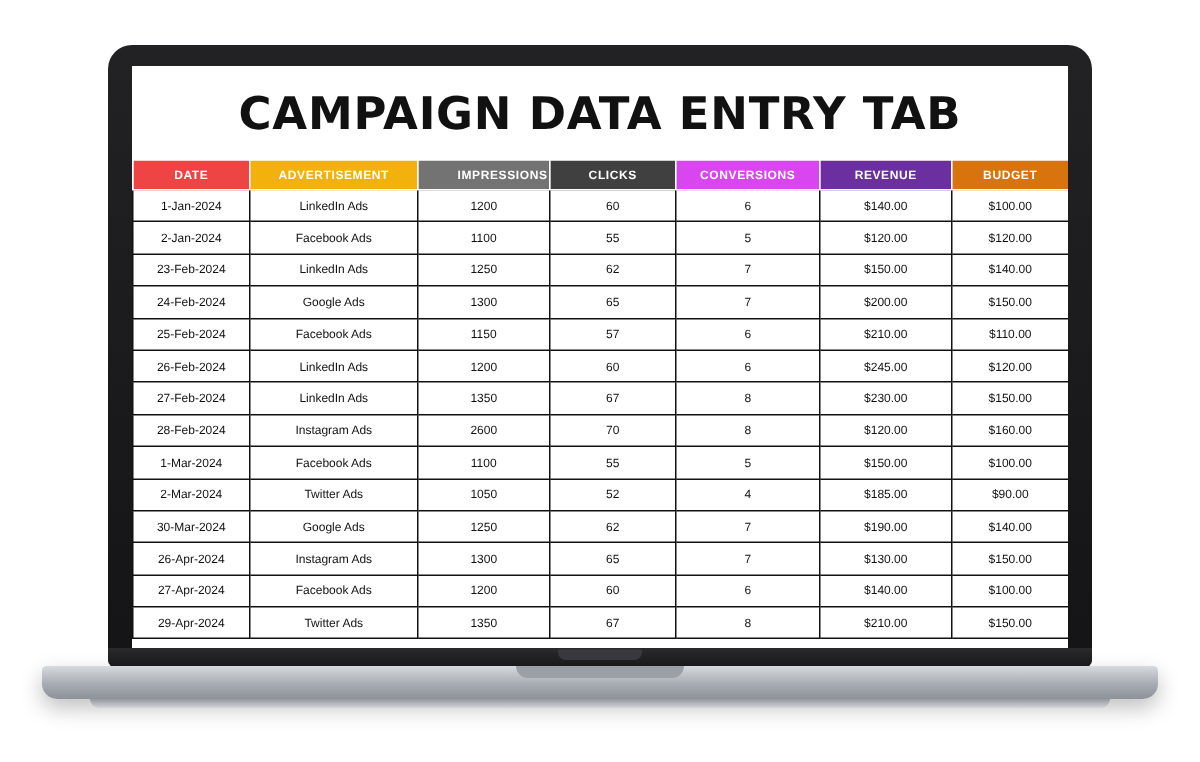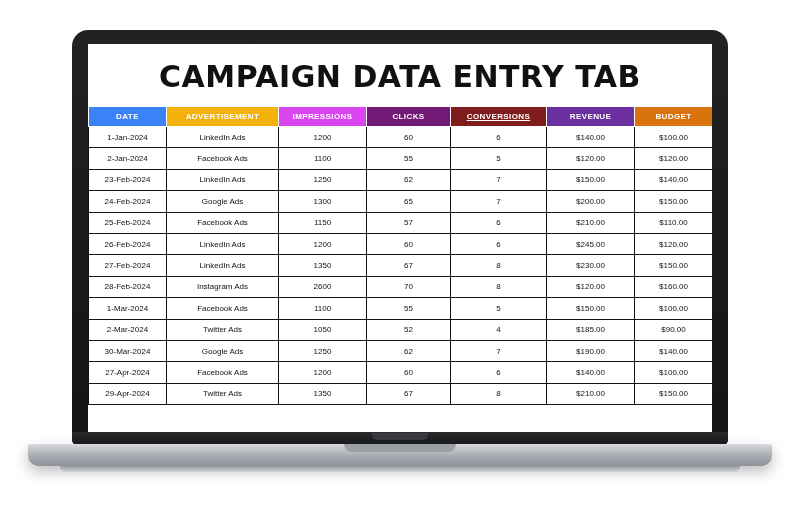--- a/index.html
+++ b/index.html
@@ -177,25 +177,25 @@
             <col class="c0">
               <col class="c1">
               <col class="c2">
               <col class="c3">
             <col class="c4">
               <col class="c5">
               <col class="c6">
           </colgroup>
           <thead>
             <tr id="header-row">
-                <th style="background: #3b82f6;">DATE</th>
+                <th style="background: #ef4444;">DATE</th>
                 <th style="background: rgb(242, 177, 11);">ADVERTISEMENT</th>
-                <th style="background: #d946ef;">IMPRESSIONS</th>
-                <th style="background: #701a75;">CLICKS</th>
-                <th style="background: #7f1d1d; text-decoration: underline;">CONVERSIONS</th>
+                <th style="background: #737373; text-align: right;">IMPRESSIONS</th>
+                <th style="background: #404040;">CLICKS</th>
+                <th style="background: #d946ef;">CONVERSIONS</th>
                 <th style="background: rgb(107, 47, 160);">REVENUE</th>
                 <th style="background: rgb(217, 115, 13);">BUDGET</th>
               </tr>
           </thead>
           <tbody id="table-body">
               <tr>
                 <td>1-Jan-2024</td>
                 <td>LinkedIn Ads</td>
                 <td>1200</td>
                 <td>60</td>
@@ -287,20 +287,29 @@
               <tr>
                 <td>30-Mar-2024</td>
                 <td>Google Ads</td>
                 <td>1250</td>
                 <td>62</td>
                 <td>7</td>
                 <td>$190.00</td>
                 <td>$140.00</td>
               </tr>
               <tr>
+                <td>26-Apr-2024</td>
+                <td>Instagram Ads</td>
+                <td>1300</td>
+                <td>65</td>
+                <td>7</td>
+                <td>$130.00</td>
+                <td>$150.00</td>
+              </tr>
+              <tr>
                 <td>27-Apr-2024</td>
                 <td>Facebook Ads</td>
                 <td>1200</td>
                 <td>60</td>
                 <td>6</td>
                 <td>$140.00</td>
                 <td>$100.00</td>
               </tr>
               <tr>
                 <td>29-Apr-2024</td>

